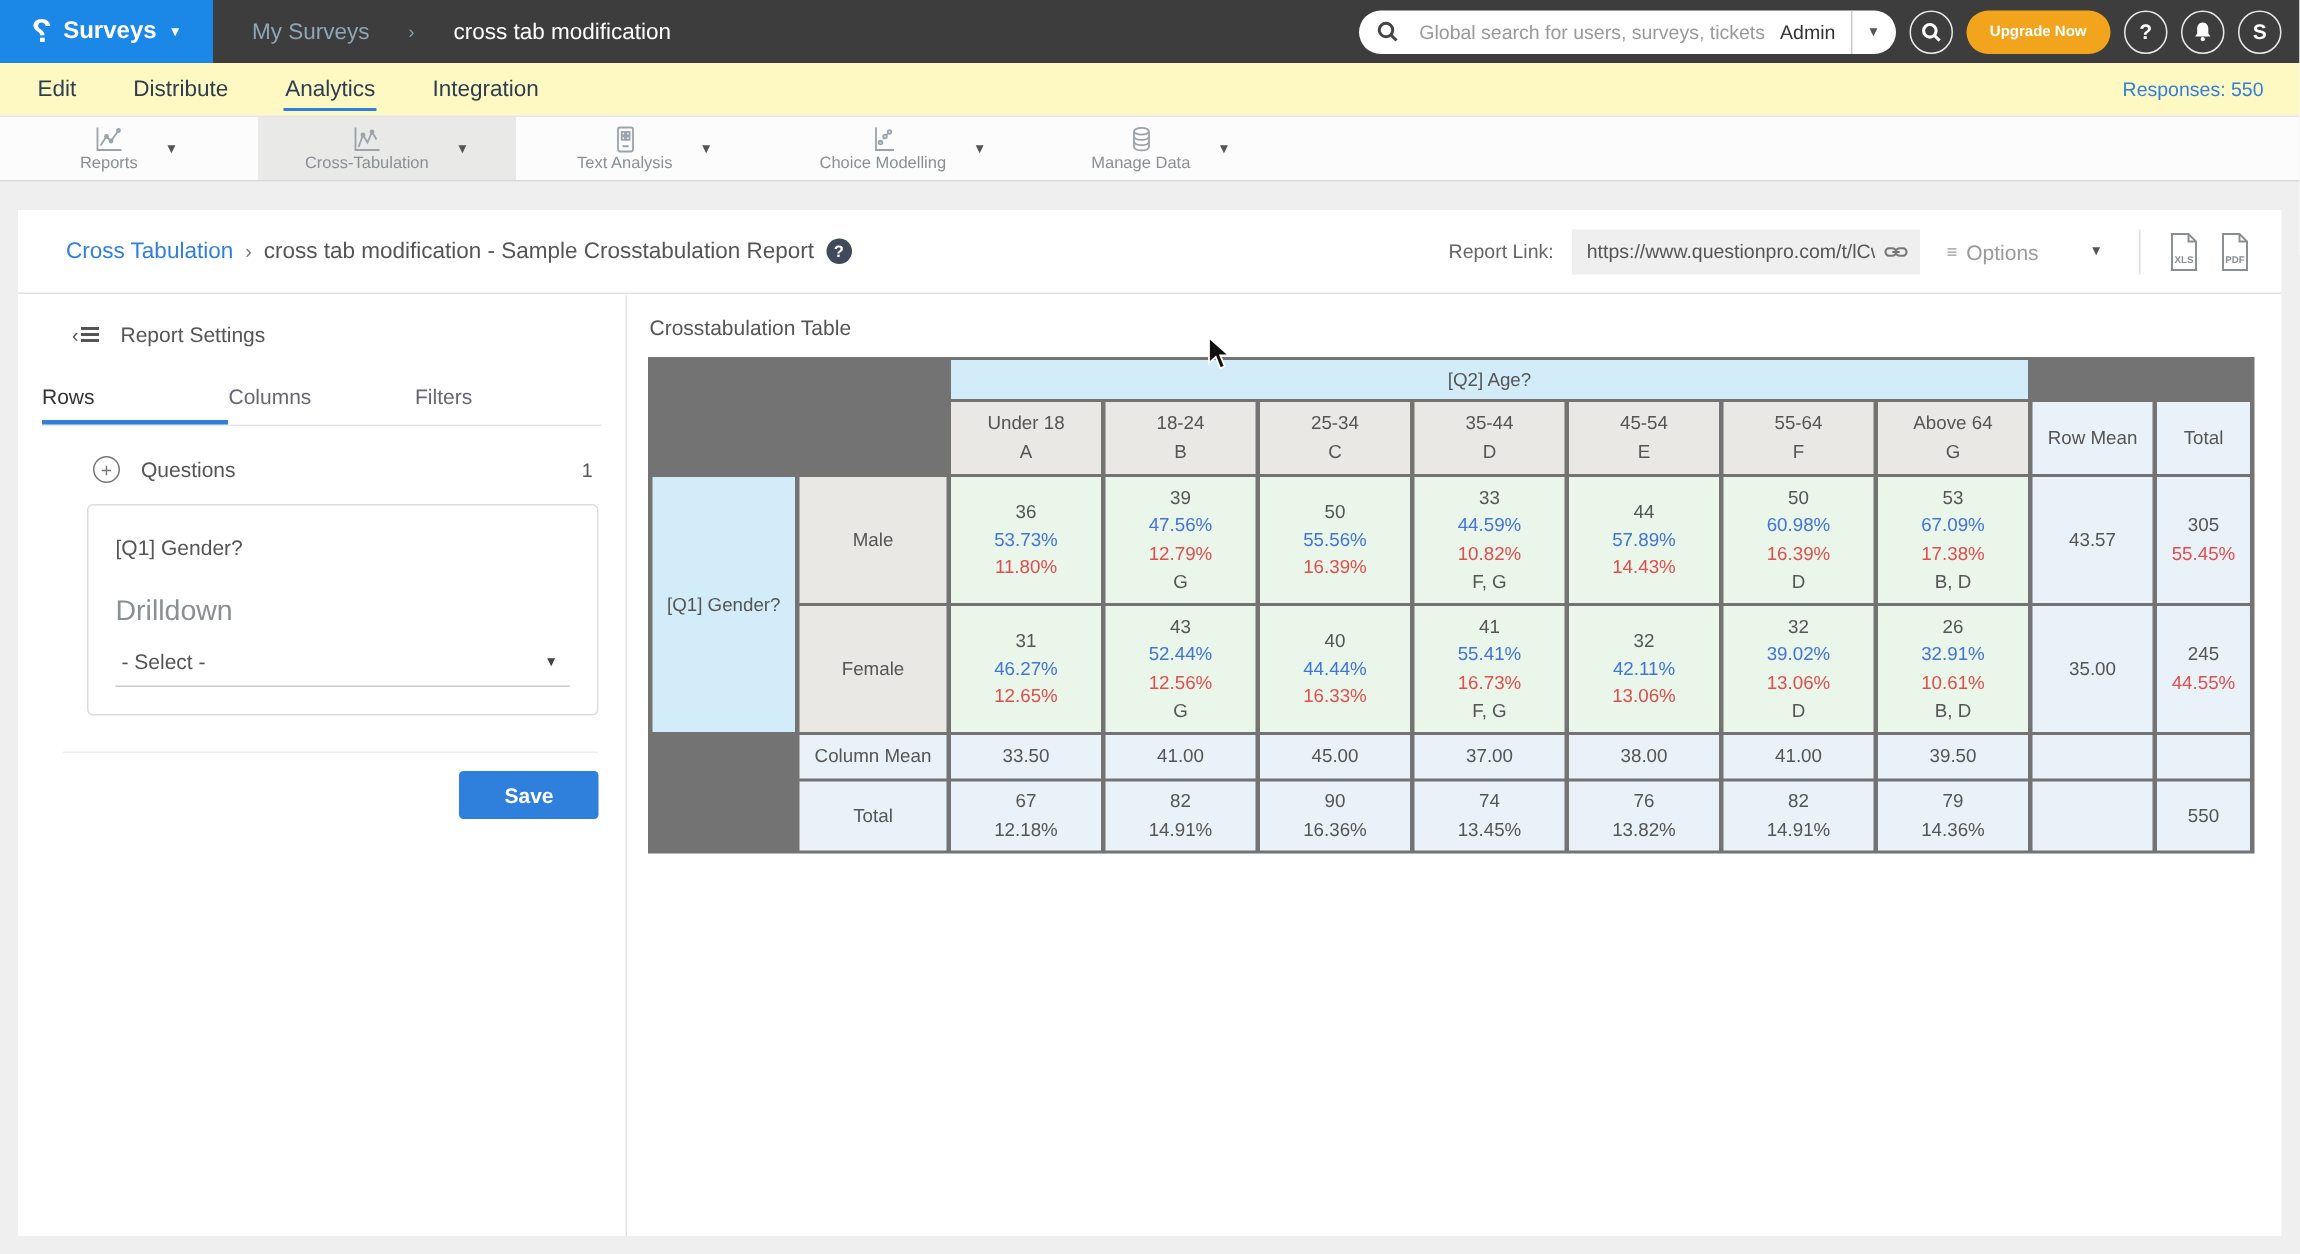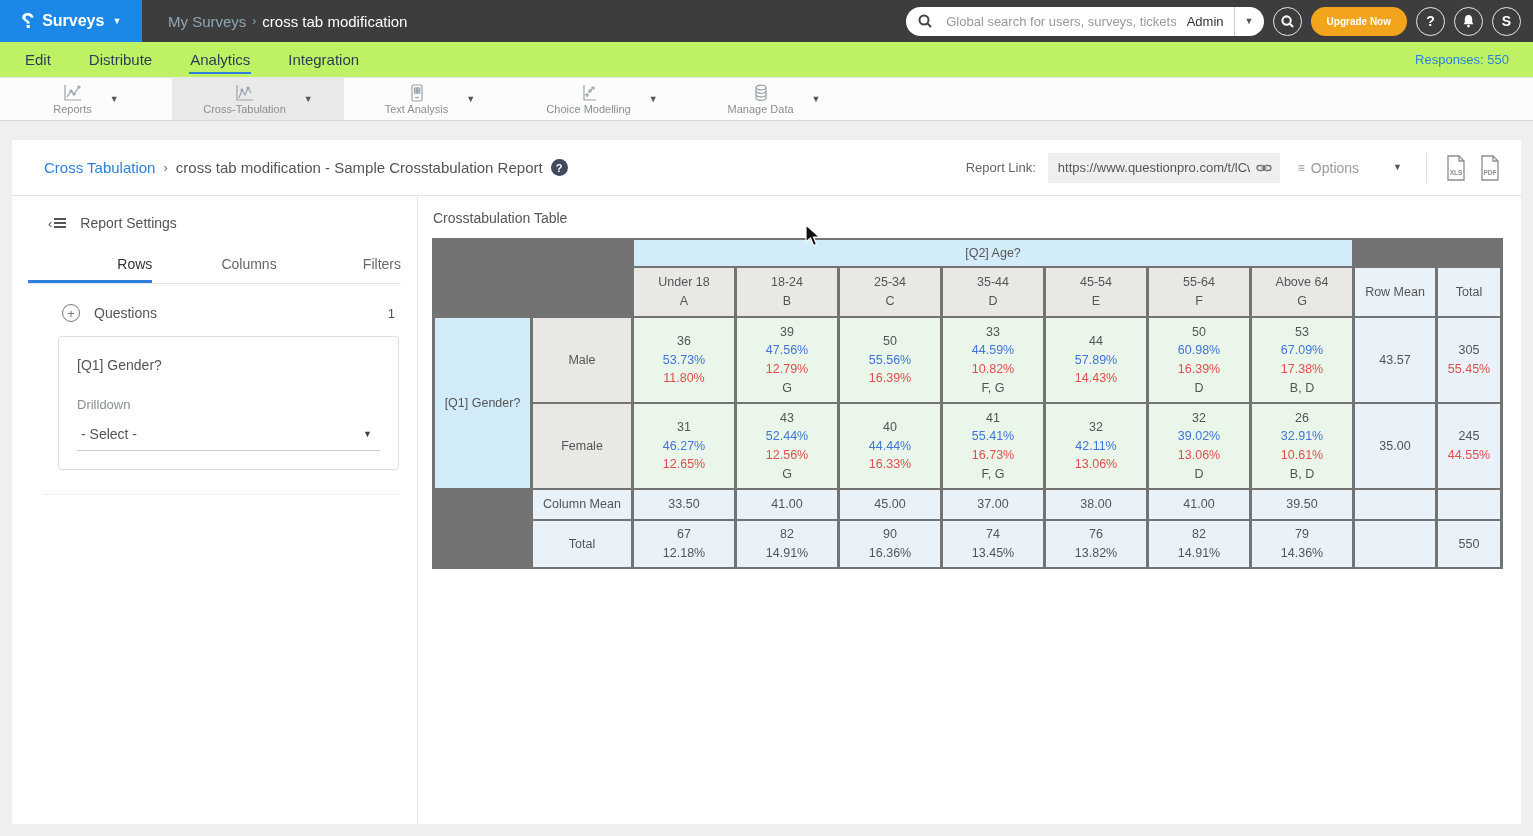--- a/index.html
+++ b/index.html
@@ -10,35 +10,35 @@
     background: #efefef;
     overflow: hidden;
     color: #555;
   }
   
   .topbar { position:absolute; top:0; left:0; right:0; height:42px; background:var(--topbar-dark); display:flex; align-items:center; }
   .logo-block { width:142px; height:42px; background:var(--brand-blue); display:flex; align-items:center; justify-content:center; gap:8px; color:#fff; cursor:pointer; }
   .logo-glyph { font-size:22px; font-weight:bold; transform:scaleX(-1); display:inline-block; line-height:1; }
   .logo-text { font-size:16px; font-weight:bold; }
   .caret { font-size:9px; line-height:1; }
-  .top-crumbs { display:flex; align-items:center; gap:6px; margin-left:26px; font-size:15px; }
+  .top-crumbs { display:flex; align-items:center; gap:26px; margin-left:26px; font-size:15px; }
   .crumb-parent { color:#8fa6b4; cursor:pointer; }
   .crumb-sep { color:#8fa6b4; font-size:12px; }
   .crumb-current { color:#fff; }
   .top-right { margin-left:auto; display:flex; align-items:center; gap:9px; padding-right:12px; }
   .search-pill { display:flex; align-items:center; background:#fff; border-radius:15px; height:29px; width:358px; overflow:hidden; }
   .search-pill .mag { margin:0 8px 0 12px; color:#444; }
   .search-pill input { border:none; outline:none; flex:1; font-size:13px; font-family:inherit; color:#333; min-width:0;text-align:right; }
   .search-pill input::placeholder { color:#999; }
   .scope-label { font-size:13px; color:#333; padding:0 10px; }
   .scope-caret { width:30px; align-self:stretch; border-left:1px solid #ccc; display:flex; align-items:center; justify-content:center; color:#555; font-size:9px; cursor:pointer; }
   .circle-btn { width:29px; height:29px; border-radius:50%; border:1.5px solid #e8e8e8; color:#fff; display:flex; align-items:center; justify-content:center; font-size:14px; font-weight:bold; cursor:pointer; background:transparent; }
   .upgrade-btn { height:29px; border:none; border-radius:15px; background:var(--orange); color:#fff; font-weight:bold; font-size:10px; padding:0 16px; cursor:pointer; font-family:inherit; }
   
-  .subnav { position:absolute; top:42px; left:0; right:0; height:35px; background:#bef264; display:flex; align-items:center; padding:0 24px; gap:36px; }
+  .subnav { position:absolute; top:42px; left:0; right:0; height:35px; background:#fef9c3; display:flex; align-items:center; padding:0 24px; gap:36px; }
   .subnav-item { font-size:15px; color:#2c3e50; padding:6px 1px 4px; border-bottom:2px solid transparent; cursor:pointer; }
   .subnav-item.active { border-bottom-color:var(--accent); }
   .responses { margin-left:auto; font-size:13px; color:var(--accent); }
   
   .toolbar { position:absolute; top:77px; left:0; right:0; height:44px; background:#fcfcfc; border-top:1px solid #e6e6e6; border-bottom:1px solid #d8d8d8; display:flex; }
   .tool { width:172px; display:flex; align-items:center; justify-content:center; gap:4px; cursor:pointer; }
   .tool.active { background:#e9e9e8; }
   .tool-main { display:flex; flex-direction:column; align-items:center; gap:1px; }
   .tool-main svg { stroke:#9aa3ab; }
   .tool-label { font-size:11px; color:#8a8f94; }
@@ -59,28 +59,28 @@
   .options-btn .caret { color:#555; margin-left:28px; }
   .hdr-divider { width:1px; height:30px; background:#e0e0e0; margin:0 6px; }
   .file-btn { display:flex; flex-direction:column; align-items:center; cursor:pointer; color:#8a8f94; }
   
   .left-pane { position:absolute; top:57px; left:0; width:406px; bottom:0; border-right:1px solid #e3e3e3; }
   .rs-head { display:flex; align-items:center; gap:14px; padding:18px 0 0 36px; font-size:14px; color:#555; }
   .collapse-ic { display:flex; align-items:center; gap:2px; color:#555; cursor:pointer; font-size:13px; }
   .ham { display:inline-flex; flex-direction:column; gap:2.5px; }
   .ham i { width:12px; height:1.6px; background:#555; }
   .tabs { display:flex; margin:16px 16px 0; border-bottom:1px solid #e6e6e6; }
-  .tab { flex:1; text-align:right; font-size:14px; color:#667; padding:9px 0 8px; border-bottom:3px solid transparent; cursor:pointer; }
+  .tab { flex:1; text-align:left; font-size:14px; color:#667; padding:9px 0 8px; border-bottom:3px solid transparent; cursor:pointer; }
   .tab.active { color:#333; border-bottom-color:var(--accent); }
   .q-row { display:flex; align-items:center; gap:14px; padding:20px 22px 0 50px; font-size:14px; color:#555; }
   .plus-ic { width:18px; height:18px; border:1.5px solid #777; border-radius:50%; display:inline-flex; align-items:center; justify-content:center; font-size:13px; color:#777; cursor:pointer; line-height:1; }
   .q-count { margin-left:auto; font-size:13px; color:#555; }
   .q-card { margin:14px 18px 0 46px; border:1px solid #ddd; border-radius:4px; padding:20px 18px 18px; }
   .q-title { font-size:14px; color:#555; }
-  .dd-label { font-size:13px; color:#8a8f94; margin-top:24px; }
+  .dd-label { font-size:19px; color:#8a8f94; margin-top:24px; }
   .dd-select { margin-top:8px; display:flex; align-items:center; justify-content:space-between; border-bottom:1px solid #ccc; padding:6px 8px 8px 4px; font-size:14px; color:#555; cursor:pointer;gap:10px; }
   .dd-select .caret { color:#444; }
   .pane-divider { height:1px; background:#eee; margin:24px 18px 0 30px; }
   .save-row { display:flex; justify-content:flex-end; margin:12px 18px 0; }
   .save-btn { background:var(--accent); color:#fff; border:none; border-radius:3px; font-size:14px; font-weight:bold; padding:8px 30px; cursor:pointer; font-family:inherit; }
   
   .right-pane { position:absolute; top:57px; left:407px; right:0; bottom:0; padding:13px 0 0 14px; overflow:hidden; }
   .section-title { font-size:14px; color:#555; }
   table.xtab { border-collapse:separate; border-spacing:3px 2px; margin:12px 0 0 -1px; background:#737373; table-layout:fixed; }
   .xtab th, .xtab td { font-weight:normal; text-align:center; vertical-align:middle; font-size:12.5px; color:#555; line-height:1.5; }
@@ -286,20 +286,23 @@
     </div>
     <div class="q-card">
       <div class="q-title">[Q1] Gender?</div>
       <div class="dd-label">Drilldown</div>
       <div class="dd-select">
         <span>- Select -</span>
         <span class="caret">▼</span>
       </div>
     </div>
     <div class="pane-divider"></div>
+    <div class="save-row">
+      <button class="save-btn">Save</button>
+    </div>
   </div>
 
   <div class="right-pane">
     <div class="section-title">Crosstabulation Table</div>
     <table class="xtab">
       <colgroup>
         <col style="width:95px">
           <col style="width:98px">
         <col style="width:100px">
           <col style="width:100px">

